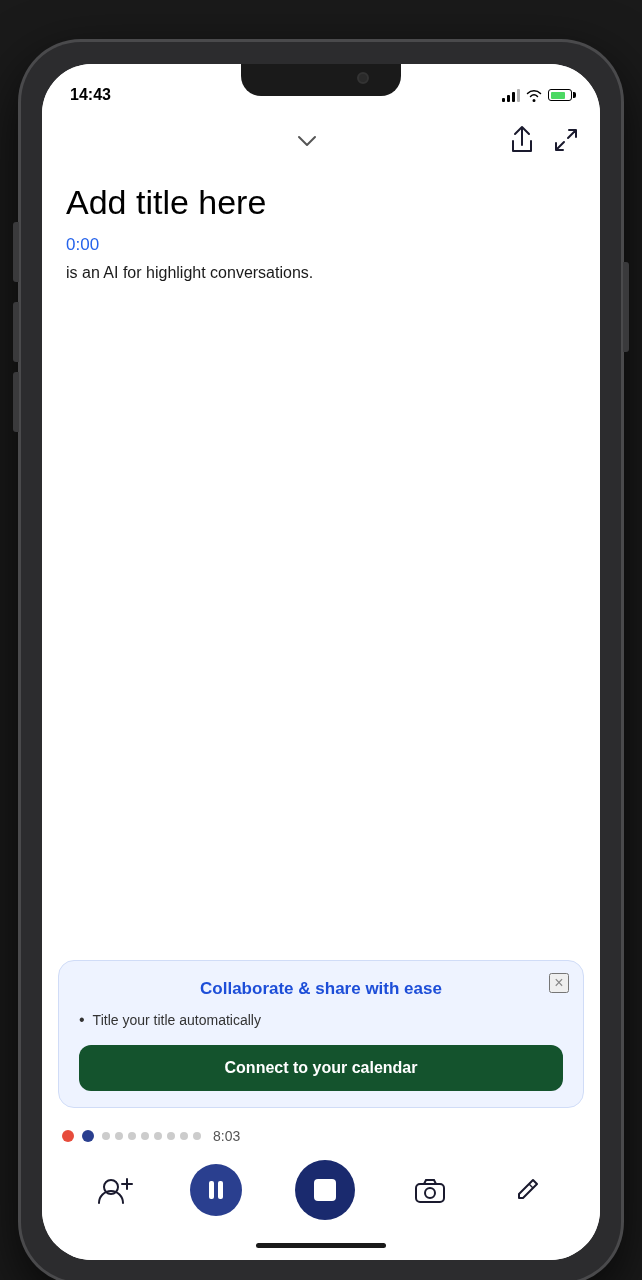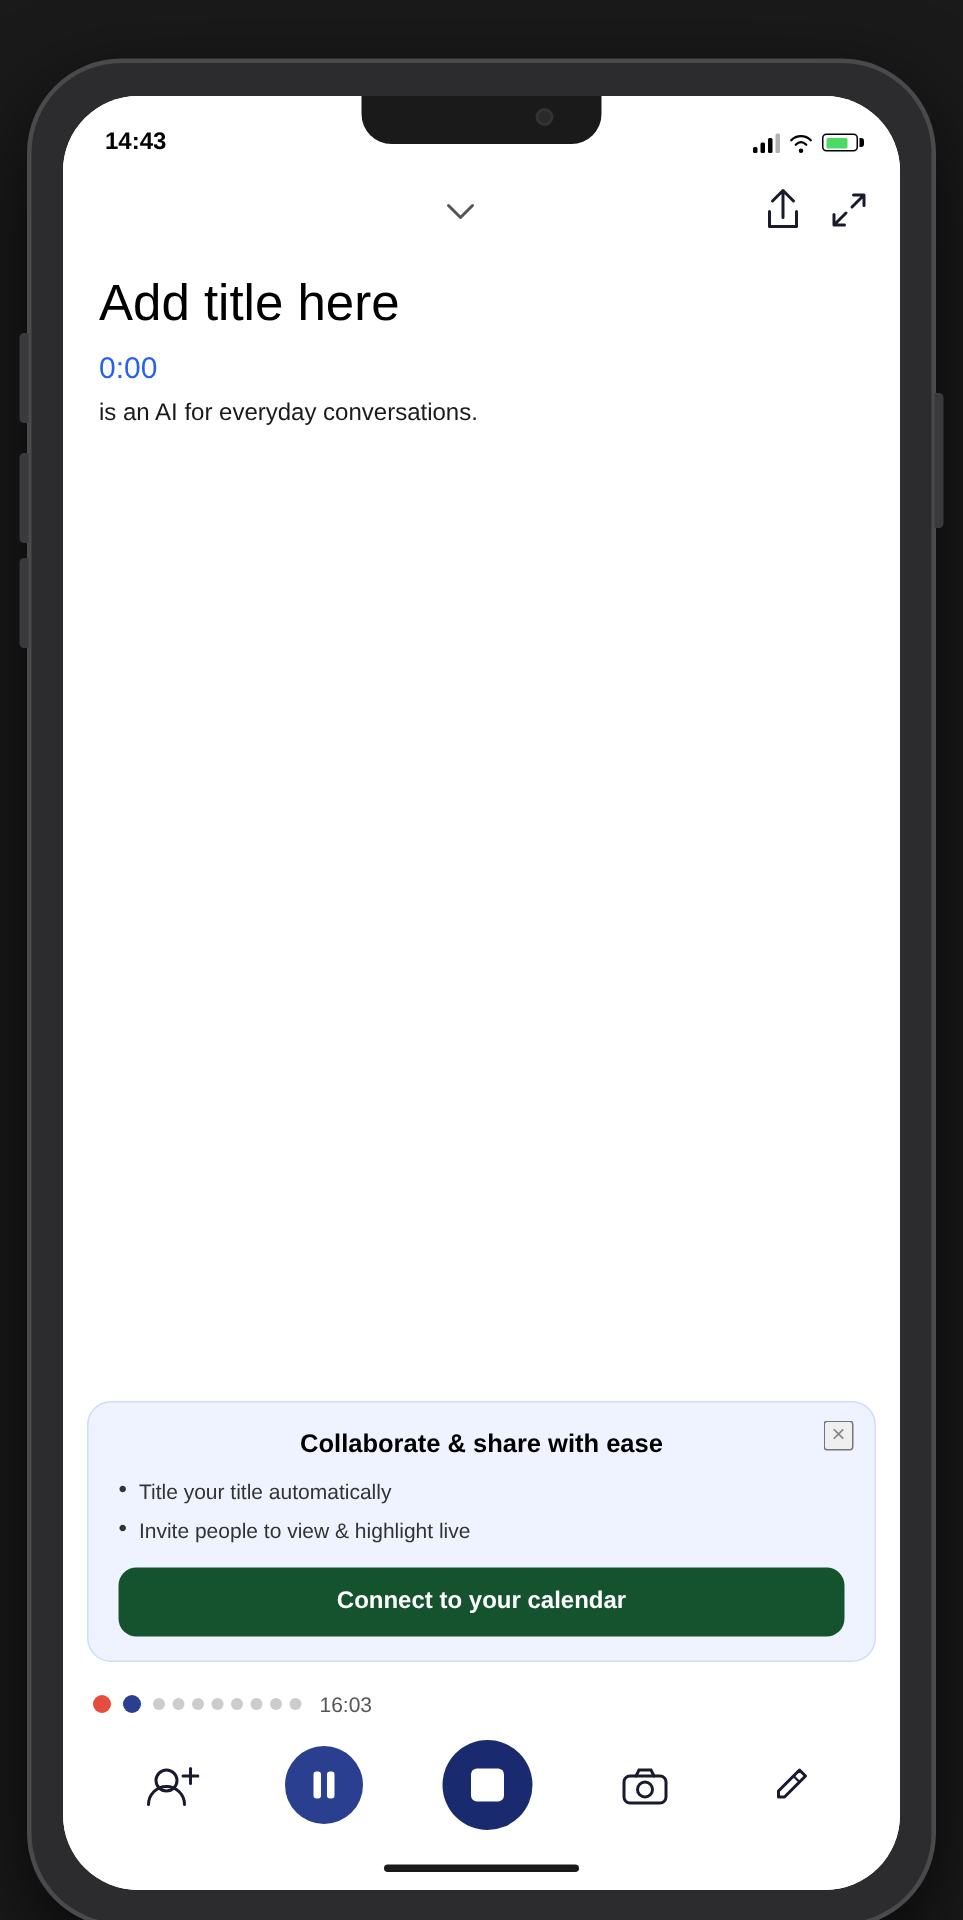--- a/index.html
+++ b/index.html
@@ -203,21 +203,21 @@
 
     .note-title {
       font-size: 34px;
       font-weight: 300;
       color: #000;
       margin-bottom: 12px;
       line-height: 1.2;
     }
 
     .timestamp {
-      font-size: 20px;
+      font-size: 17px;
       color: #2563eb;
       font-weight: 500;
       margin-bottom: 6px;
     }
 
     .note-text {
       font-size: 16px;
       color: #1a1a1a;
       line-height: 1.5;
     }
@@ -260,21 +260,21 @@
       align-items: center;
       justify-content: center;
       color: #888;
       font-size: 16px;
       cursor: pointer;
     }
 
     .promo-title {
       font-size: 17px;
       font-weight: 700;
-      color: #000000;
+      color: #1d4ed8;
       margin-bottom: 12px;
       text-align: center;
     }
 
     .promo-list {
       list-style: none;
       padding: 0;
       margin-bottom: 16px;
     }
 
@@ -513,21 +513,21 @@
               <path d="M16 3h7v7M10 23H3v-7M23 3l-8 8M3 23l8-8" stroke="#1a1a2e" stroke-width="2" stroke-linecap="round" stroke-linejoin="round"></path>
             </svg>
           </div>
         </div>
       </div>
 
       <div class="scrollable-content">
         <div class="content-area">
           <h1 class="note-title">Add title here</h1>
           <div class="timestamp">0:00</div>
-          <p class="note-text">is an AI for everyday conversations.</p>
+          <p class="note-text">is an AI for highlight conversations.</p>
 
           <div class="arrow-container">
             <svg class="red-arrow" viewBox="0 0 180 280" fill="none" xmlns="http://www.w3.org/2000/svg">
 
               <path d="M155 260 L60 60" stroke="#e00" stroke-width="18" stroke-linecap="round"></path>
 
               <polygon points="60,60 30,90 90,75" fill="#e00"></polygon>
 
               <path d="M60 60 L20 100 L75 85 Z" fill="#e00"></path>
             </svg>
@@ -536,40 +536,39 @@
       </div>
 
       <div style="flex:1; background:#fff;"></div>
 
       <div style="background:#fff; padding-bottom:8px;">
         <div class="promo-card">
           <button class="promo-close">×</button>
           <div class="promo-title">Collaborate &amp; share with ease</div>
           <ul class="promo-list">
             <li>Title your title automatically</li>
-            <li>Invite people to view &amp; highlight live</li>
           </ul>
           <button class="promo-button">Connect to your calendar</button>
         </div>
       </div>
 
       <div class="playback-bar">
         <div class="playback-dot-red"></div>
         <div class="playback-dot-blue"></div>
         <div class="playback-dots">
           <div class="playback-dot-gray"></div>
           <div class="playback-dot-gray"></div>
           <div class="playback-dot-gray"></div>
           <div class="playback-dot-gray"></div>
           <div class="playback-dot-gray"></div>
           <div class="playback-dot-gray"></div>
           <div class="playback-dot-gray"></div>
           <div class="playback-dot-gray"></div>
         </div>
-        <span class="playback-time">16:03</span>
+        <span class="playback-time">8:03</span>
       </div>
 
       <div class="controls-bar">
 
         <div class="ctrl-btn ctrl-add">
           <svg width="36" height="30" viewBox="0 0 36 30" fill="none">
             <circle cx="14" cy="12" r="7" stroke="#1a1a2e" stroke-width="2" fill="none"></circle>
             <path d="M2 28c0-6.6 5.4-12 12-12s12 5.4 12 12" stroke="#1a1a2e" stroke-width="2" stroke-linecap="round" fill="none"></path>
             <line x1="30" y1="4" x2="30" y2="14" stroke="#1a1a2e" stroke-width="2" stroke-linecap="round"></line>
             <line x1="25" y1="9" x2="35" y2="9" stroke="#1a1a2e" stroke-width="2" stroke-linecap="round"></line>

